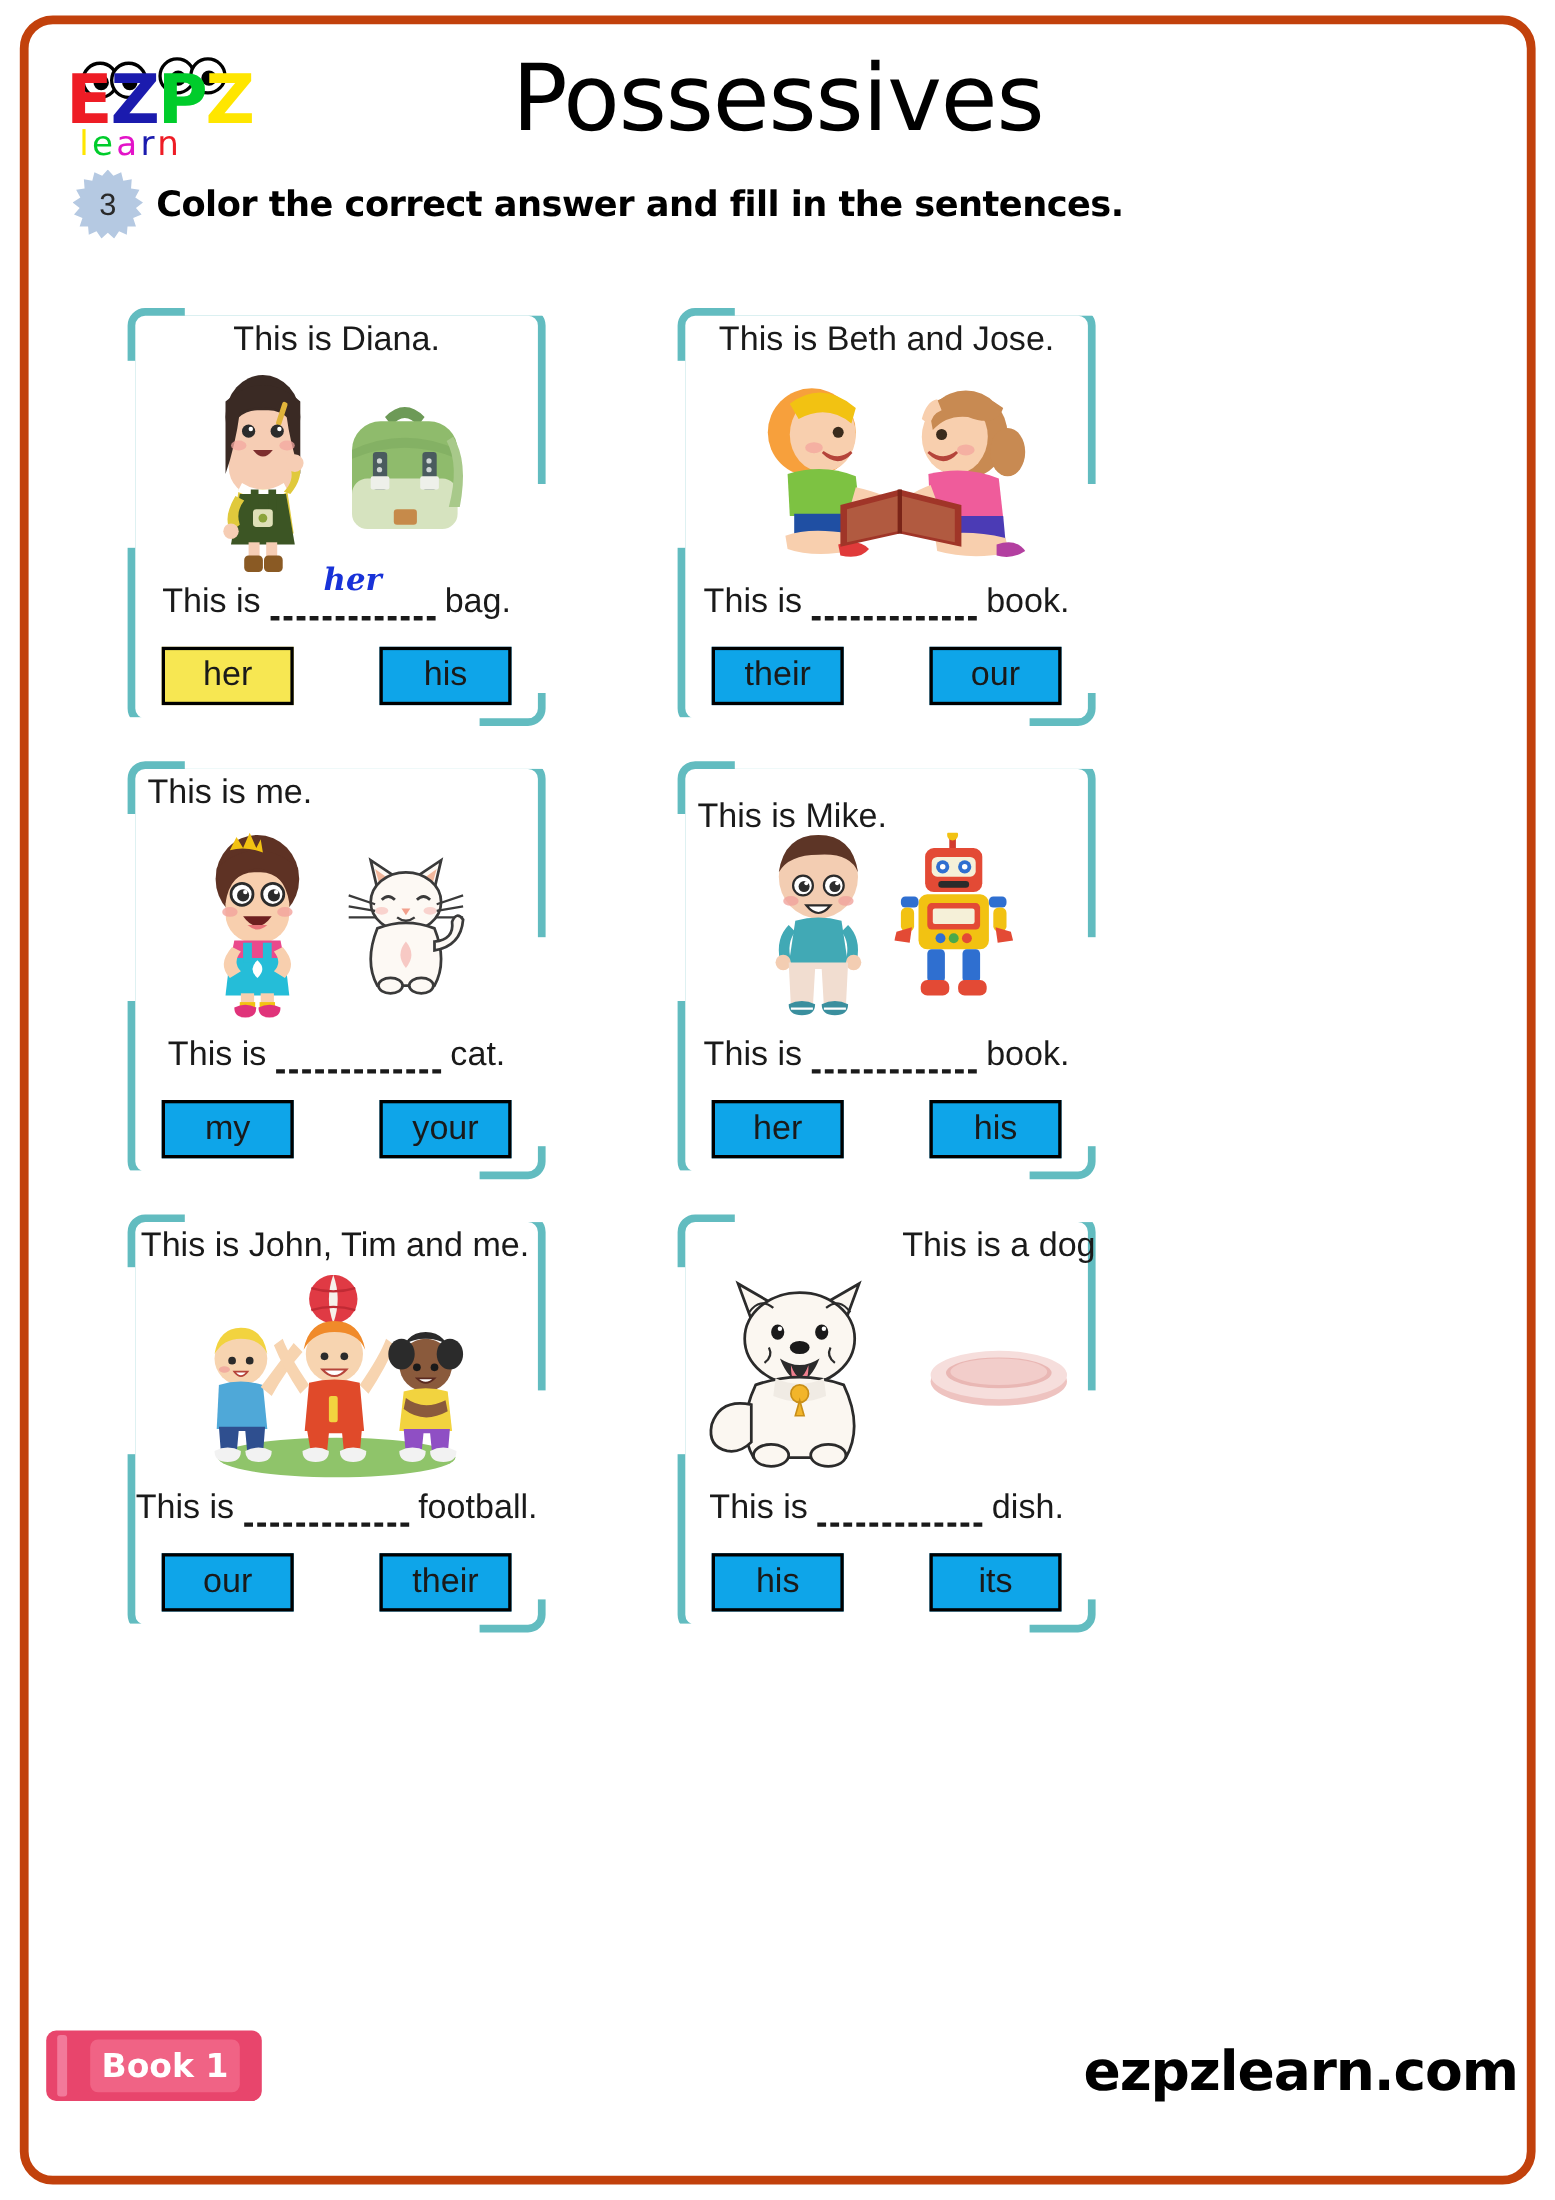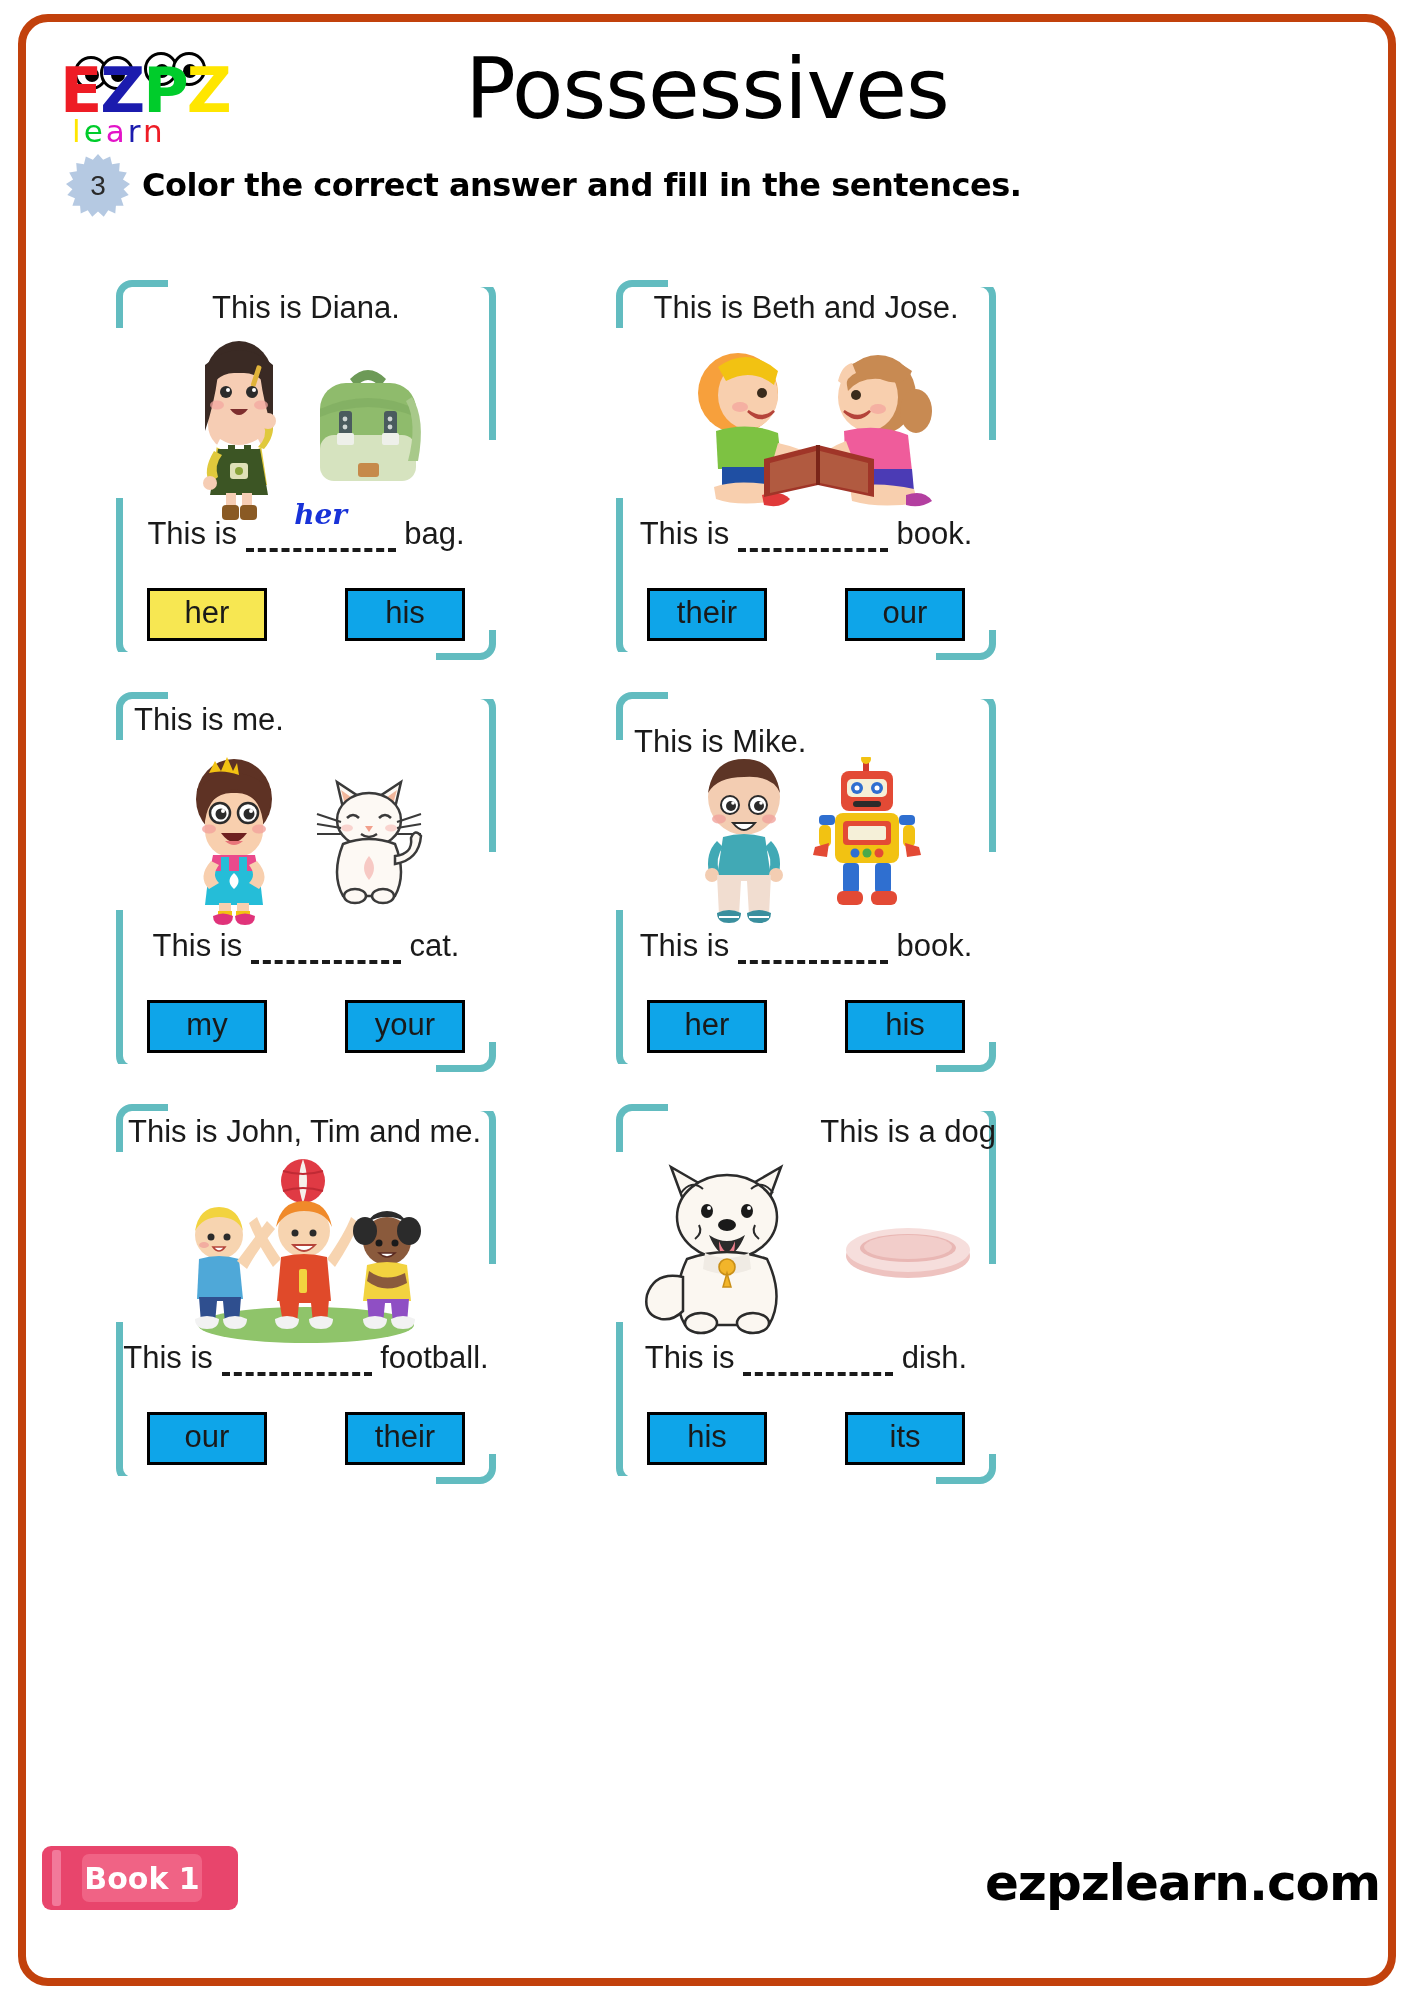--- a/index.html
+++ b/index.html
@@ -200,21 +200,21 @@
     height: 190px;
     display: flex;
     align-items: center;
     justify-content: center;
     gap: 14px;
   }
 
   .sentence {
     position: absolute;
     left: 0; right: 0;
-    top: 236px;
+    top: 248px;
     text-align: center;
     font-size: 31px;
     color: #1a1a1a;
     white-space: nowrap;
   }
   .blank {
     position: relative;
     display: inline-block;
     width: 150px;
     vertical-align: bottom;
@@ -270,21 +270,21 @@
     position: absolute;
     left: 10px; top: 4px;
     width: 9px; height: 56px;
     background: #f2799a;
     border-radius: 3px;
   }
   .book-label {
     position: absolute;
     left: 40px;
     top: 8px;
-    width: 120px;
+    width: 136px;
     height: 48px;
     background: #f06385;
     border-radius: 7px;
     color: #ffffff;
     font-family: "DejaVu Sans", sans-serif;
     font-weight: bold;
     font-size: 30px;
     display: flex;
     align-items: center;
     justify-content: center;

